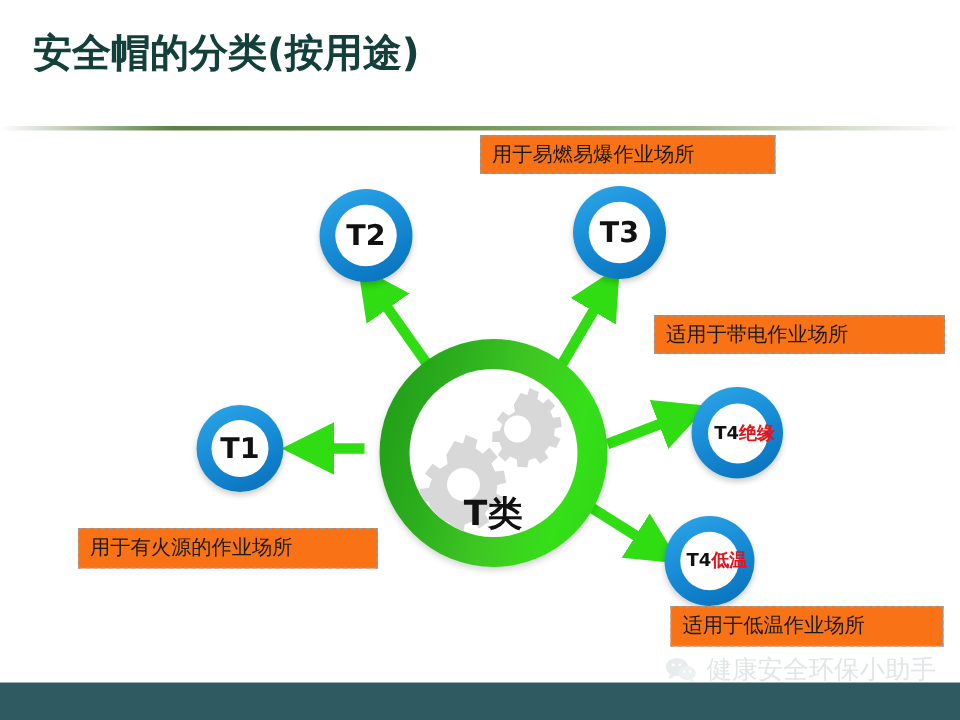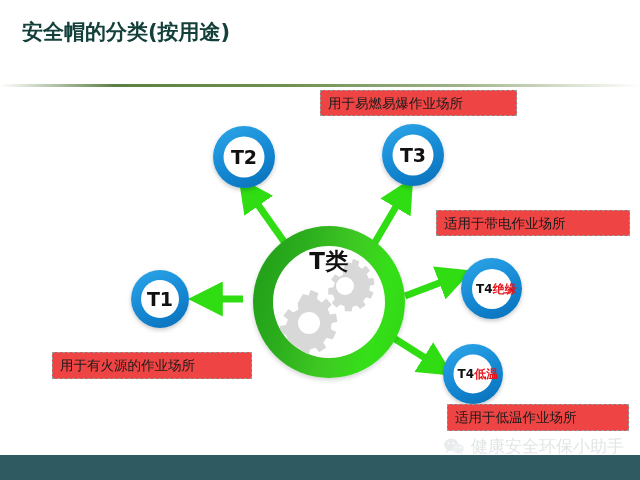--- a/index.html
+++ b/index.html
@@ -16,21 +16,21 @@
     height: 480px;
     background: #ffffff;
     overflow: hidden;
   }
 
   
   .slide-title {
     position: absolute;
     left: 22px;
     top: 18px;
-    font-size: 21px;
+    font-size: 26px;
     font-weight: bold;
     color: #14403c;
     letter-spacing: 0px;
     white-space: nowrap;
   }
   .title-rule {
     position: absolute;
     left: 0px;
     top: 84px;
     width: 640px;
@@ -61,21 +61,21 @@
   .wechat-mark {
     display: block;
     width: 22px;
     height: 19px;
   }
 
   
   .note {
     position: absolute;
     border: 1px dashed #9a9a9a;
-    background: #ef4444;
+    background: #f97316;
     color: #1a1a1a;
     font-size: 13.5px;
     line-height: 21px;
     padding: 4px 7px;
     box-sizing: border-box;
     white-space: pre-line;
   }
   #note-t2 { left: 29px;  top: 110px; width: 147px; }
   #note-t3 { left: 320px; top: 90px;  width: 197px; height: 26px; display:flex; align-items:center; }
   #note-t4i{ left: 436px; top: 210px; width: 194px; height: 26px; display:flex; align-items:center; }
@@ -96,21 +96,21 @@
     justify-content: center;
     box-shadow: 0 2px 5px rgba(0,0,0,0.18);
   }
   .hub-inner {
     position: relative;
     width: 112px;
     height: 112px;
     border-radius: 50%;
     background: #ffffff;
     display: flex;
-    align-items: flex-start;
+    align-items: flex-end;
     justify-content: center;
     overflow: hidden;
   }
   .hub-gears {
     position: absolute;
     left: 0; top: 0;
     width: 112px; height: 112px;
   }
   .hub-label {
     position: relative;

